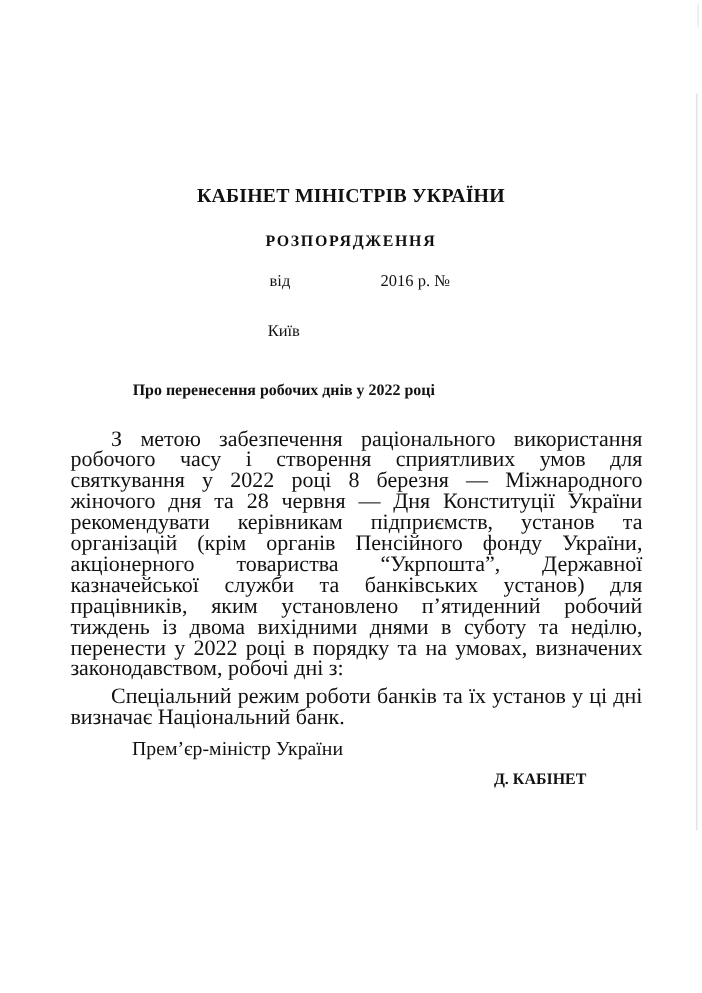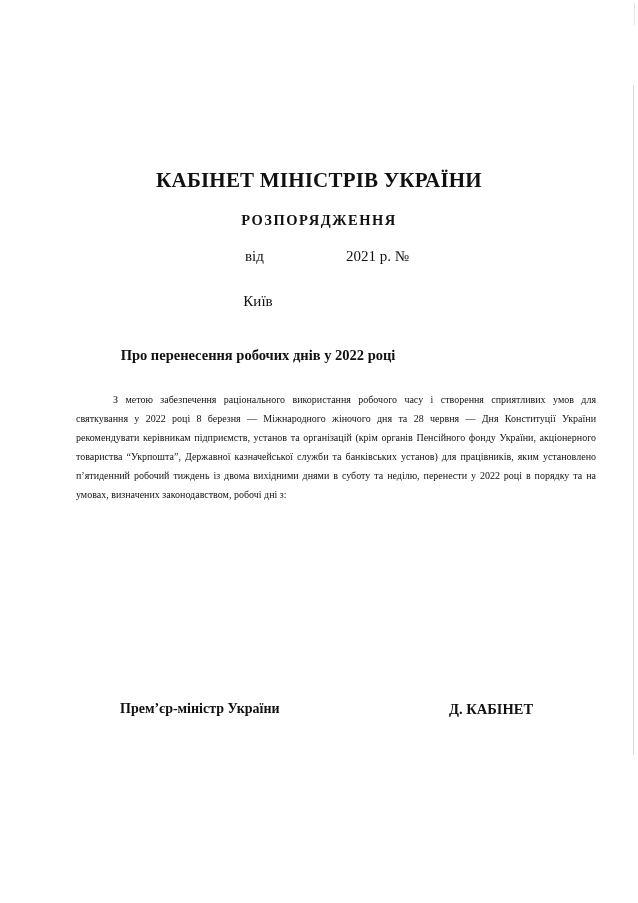--- a/index.html
+++ b/index.html
@@ -2,51 +2,52 @@
 <html><head>
   <meta charset="utf-8">
   <style>
     html, body { margin: 0; padding: 0; background: #ffffff; }
     body { width: 638px; height: 903px; position: relative; overflow: hidden;
            font-family: "Liberation Serif", "DejaVu Serif", serif; color: #111; }
     .scanline { position: absolute; left: 633px; top: 85px; width: 1px; height: 670px;
                 background: #d8d8d8; }
     .scanline-top { position: absolute; left: 634px; top: 3px; width: 1px; height: 22px; background: #e4e4e4; }
     .title { position: absolute; left: 0; width: 638px; top: 168px; text-align: center;
-             font-weight: bold; font-size: 21px; letter-spacing: 0.2px; }
+             font-weight: bold; font-size: 18px; letter-spacing: 0.2px; }
     .subtitle { position: absolute; left: 0; width: 638px; top: 212px; text-align: center;
                 font-weight: bold; font-size: 14.5px; letter-spacing: 1.5px; }
     .date-row { position: absolute; top: 248px; font-size: 15px; }
     .date-from { left: 245px; }
     .date-year { left: 346px; }
     .city { position: absolute; left: 0; width: 516px; top: 293px; text-align: center; font-size: 15px; }
     .heading { position: absolute; left: 0; width: 516px; top: 347px; text-align: center;
                font-weight: bold; font-size: 14.5px; }
-    .body { position: absolute; left: 76px; width: 520px; top: 390px; font-size: 10px;
+    .body { position: absolute; left: 64px; width: 520px; top: 390px; font-size: 20px;
             line-height: 19px; }
     .body p { margin: 0; text-align: justify; text-indent: 37px; }
     .body p.item { text-align: left; margin-top: 6px; }
     .body p.gap { margin-top: 6px; }
-    .sig-left { position: absolute; left: 120px; top: 701px; font-weight: bold; font-size: 14px; }
+    .sig-left { position: absolute; left: 120px; top: 670px; font-weight: normal; font-size: 18px; }
     .sig-right { position: absolute; left: 449px; top: 701px; font-weight: bold; font-size: 14.5px; }
   </style>
 </head>
 <body>
 
 <div class="scanline-top"></div>
 <div class="scanline"></div>
 
 <div class="title">КАБІНЕТ МІНІСТРІВ УКРАЇНИ</div>
 <div class="subtitle">РОЗПОРЯДЖЕННЯ</div>
 
 <div class="date-row date-from">від</div>
-<div class="date-row date-year">2021 р. №</div>
+<div class="date-row date-year">2016 р. №</div>
 
 <div class="city">Київ</div>
 
 <div class="heading">Про перенесення робочих днів у 2022 році</div>
 
 <div class="body">
   <p>З метою забезпечення раціонального використання робочого часу і створення сприятливих умов для святкування у 2022 році 8 березня — Міжнародного жіночого дня та 28 червня — Дня Конституції України рекомендувати керівникам підприємств, установ та організацій (крім органів Пенсійного фонду України, акціонерного товариства “Укрпошта”, Державної казначейської служби та банківських установ) для працівників, яким установлено п’ятиденний робочий тиждень із двома вихідними днями в суботу та неділю, перенести у 2022 році в порядку та на умовах, визначених законодавством, робочі дні з:</p>
+  <p class="gap">Спеціальний режим роботи банків та їх установ у ці дні визначає Національний банк.</p>
 </div>
 
 <div class="sig-left">Прем’єр-міністр України</div>
 <div class="sig-right">Д. КАБІНЕТ</div>
 
 </body></html>

